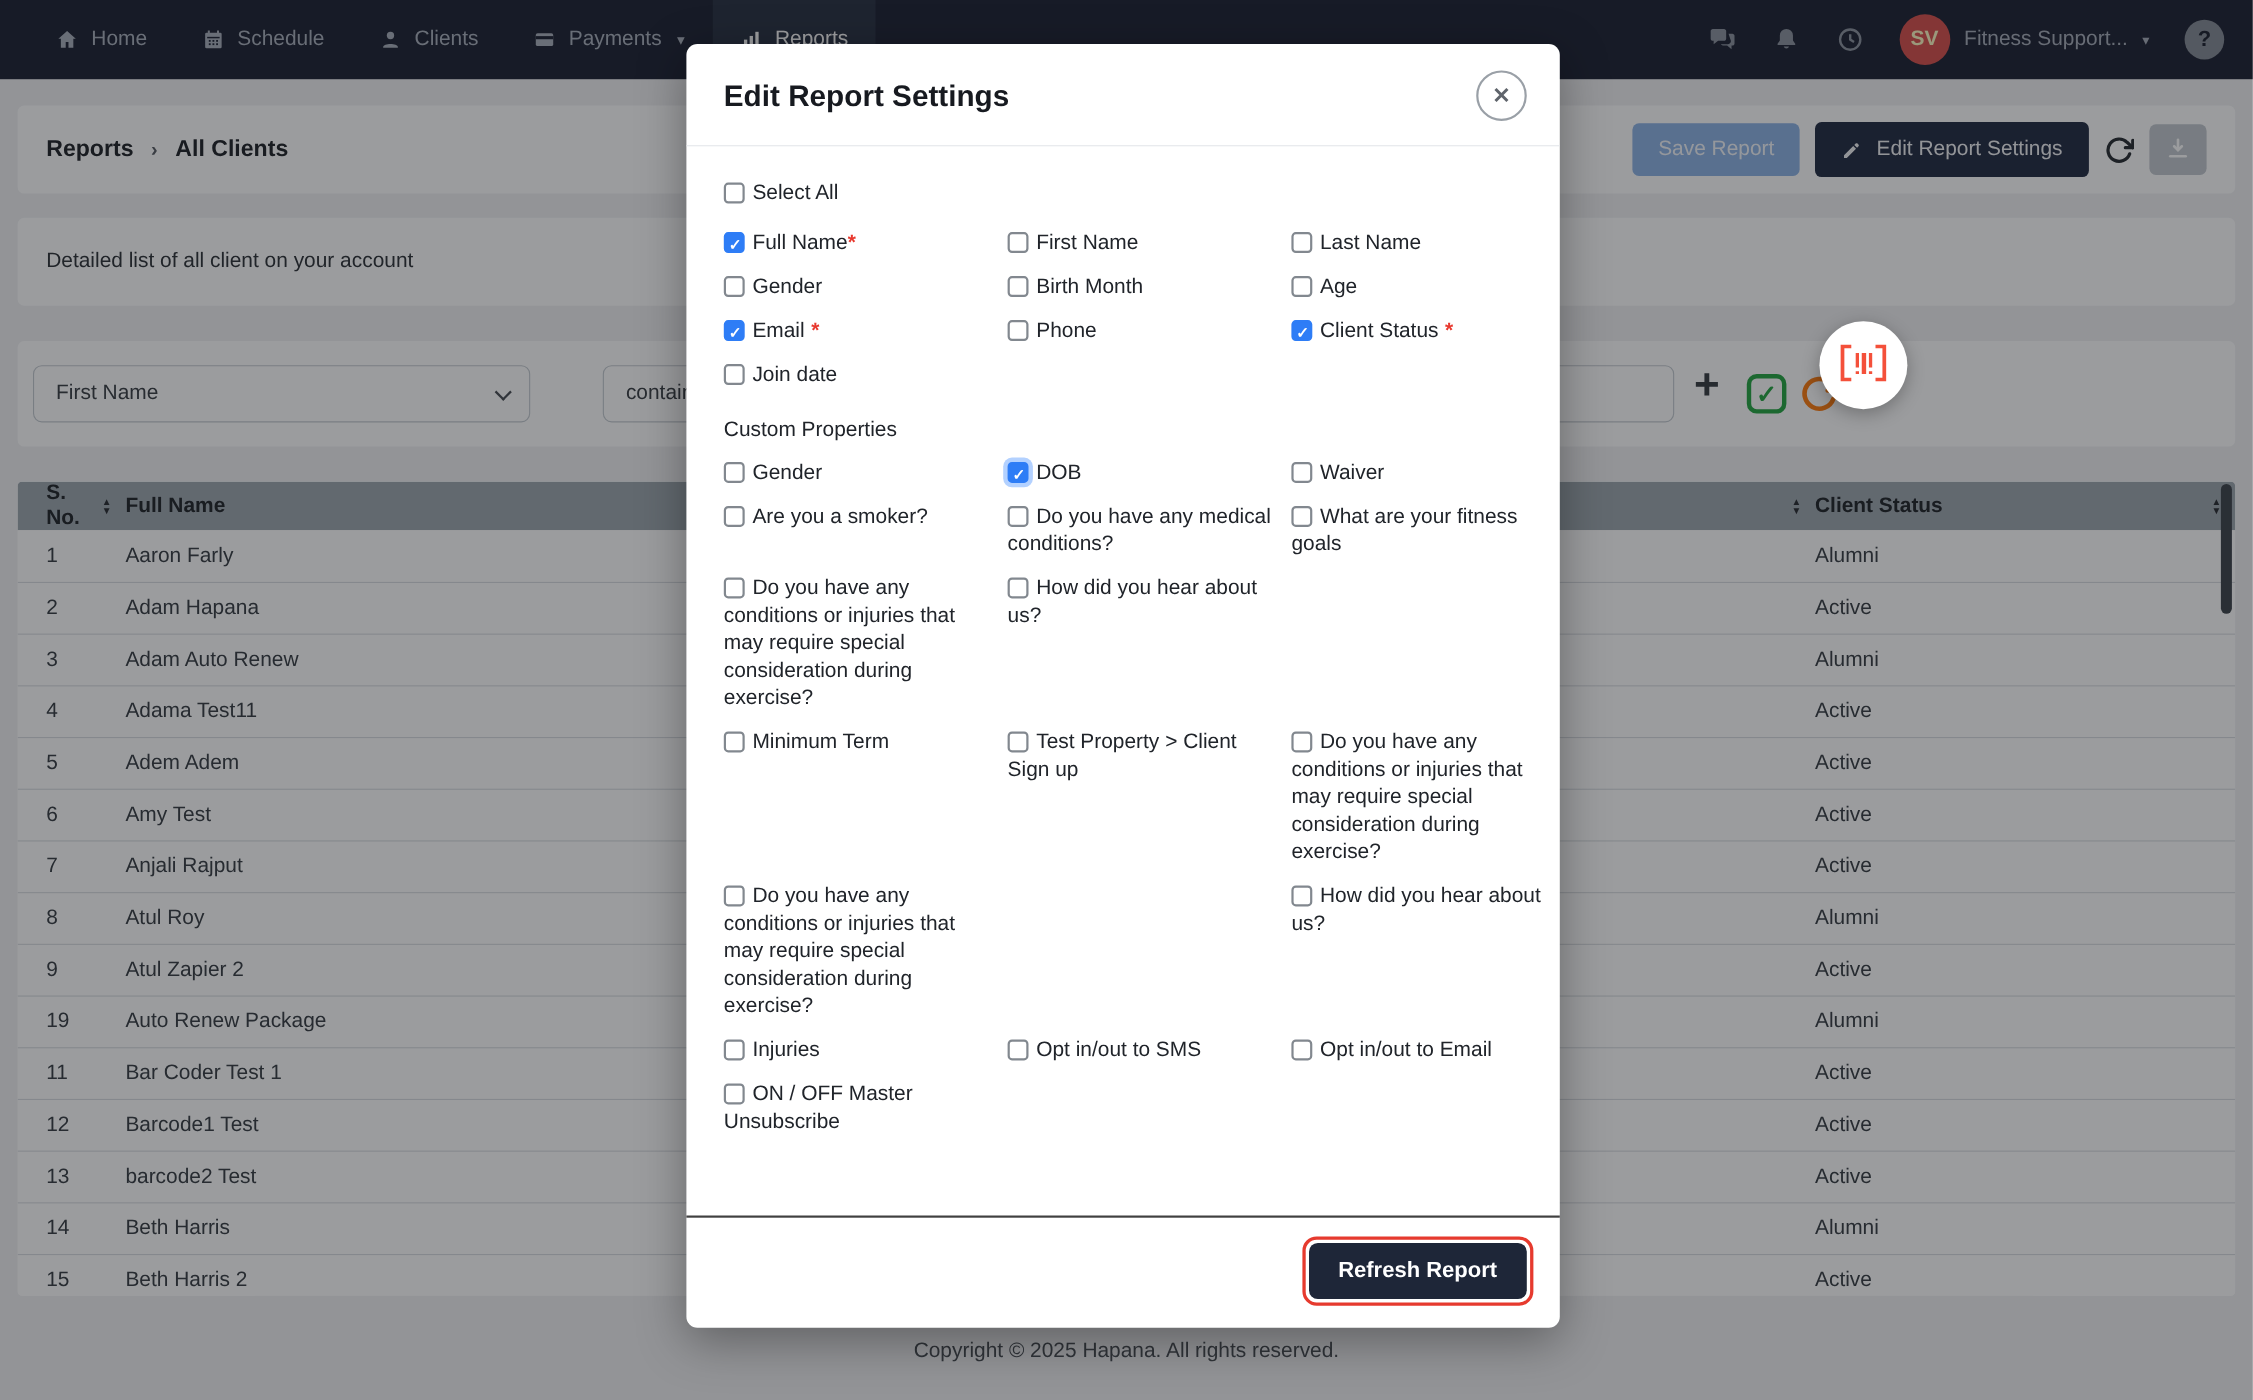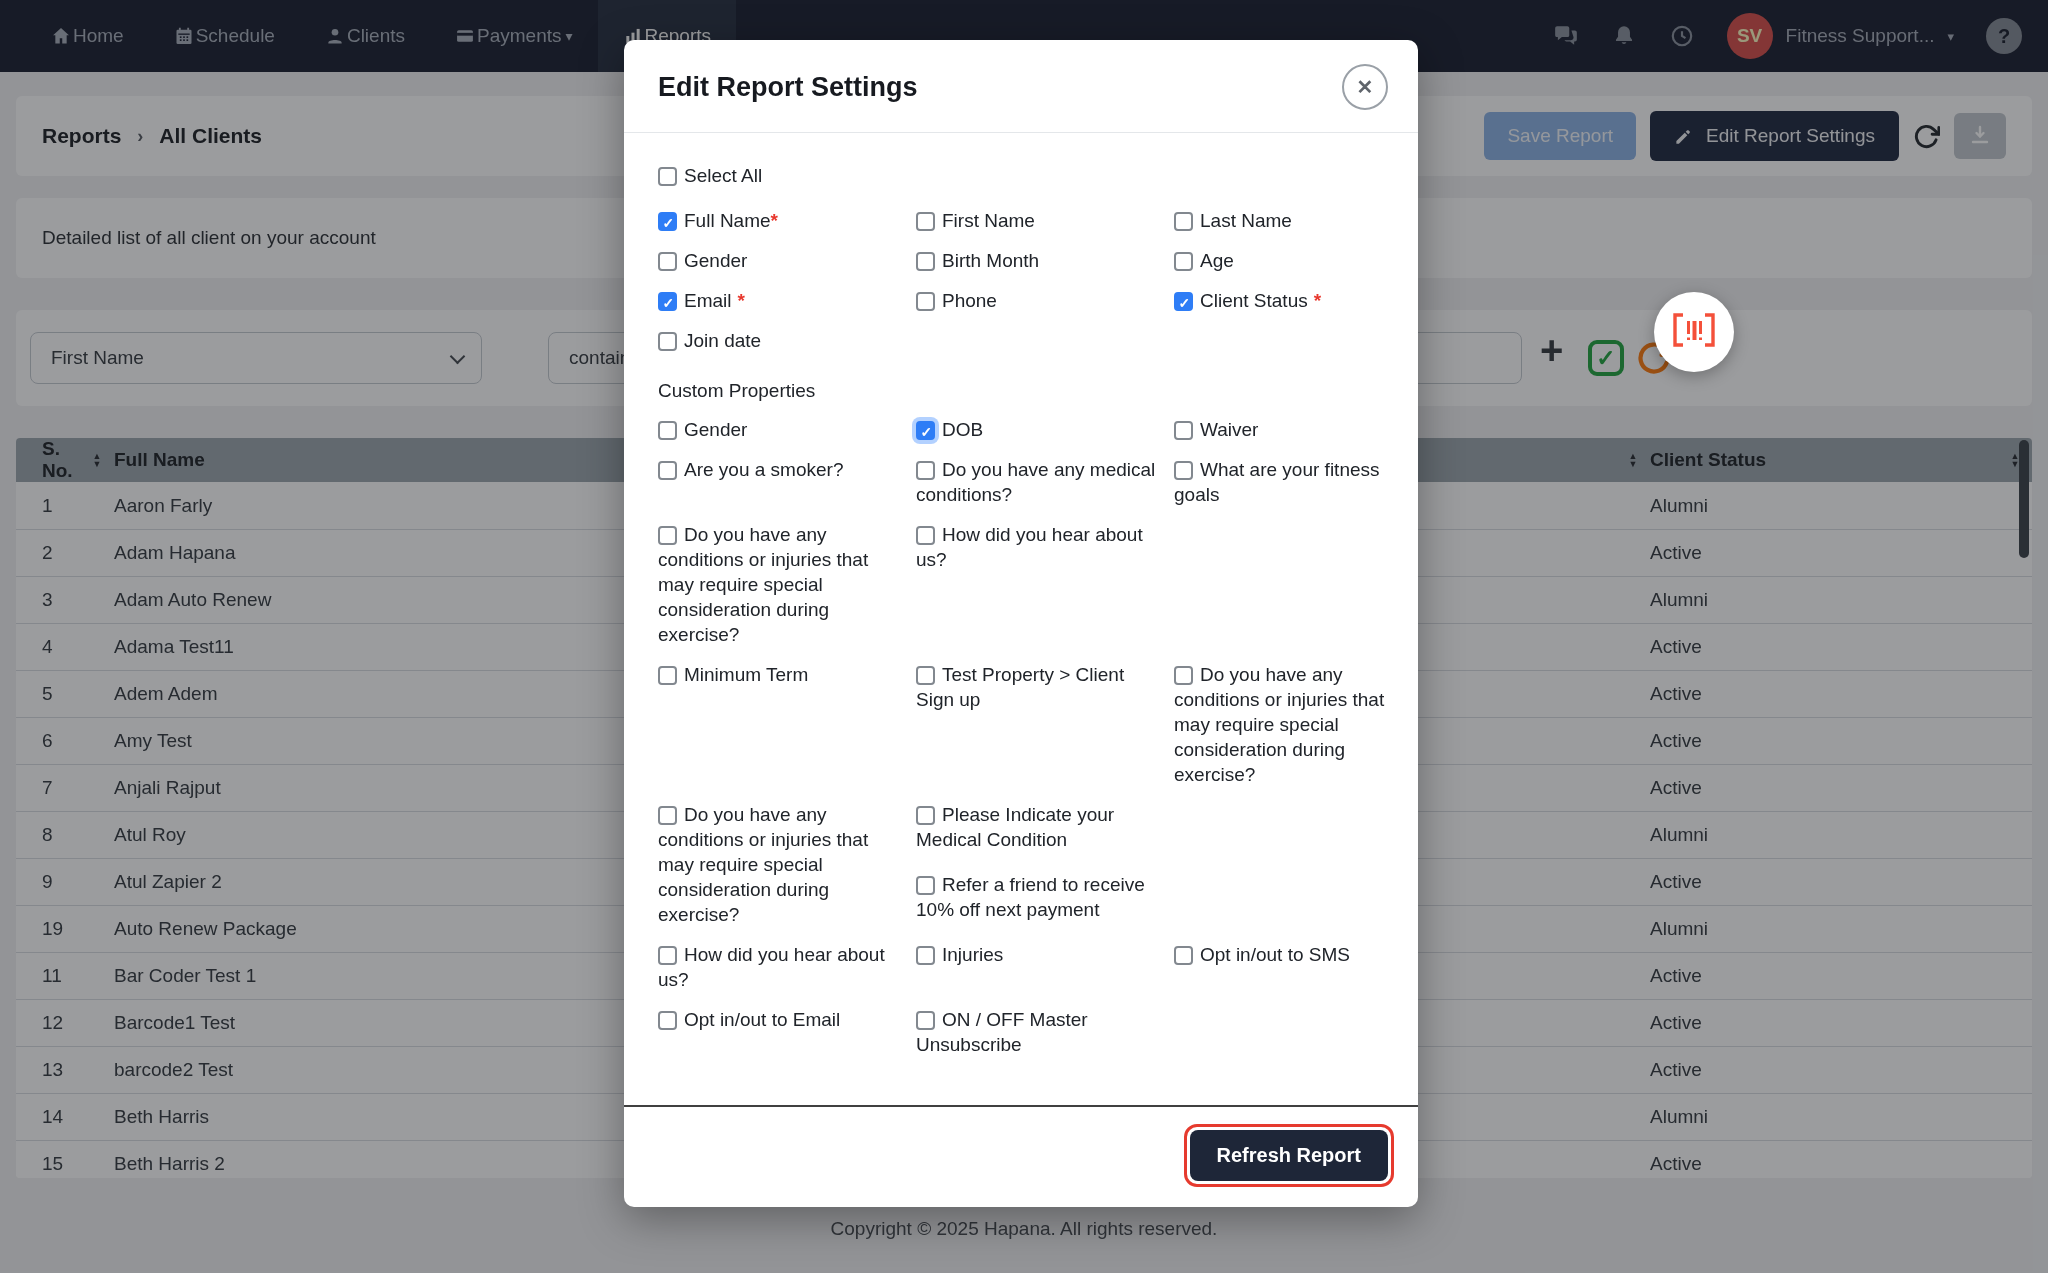--- a/index.html
+++ b/index.html
@@ -2,21 +2,21 @@
 <html><head>
 <meta charset="utf-8">
 <style>
   * { box-sizing: border-box; margin: 0; padding: 0; }
   html,body { width:2048px; height:1273px; overflow:hidden; }
   body { font-family:"Liberation Sans", sans-serif; background:#f1f2f4; position:relative; }
 
   
   .navbar { height:72px; background:#202535; display:flex; align-items:stretch; padding:0 26px; }
   .nav-left { display:flex; align-items:stretch; }
-  .nav-item { display:flex; align-items:center; gap:2px; padding:0 25px; font-size:19px; color:#aab1bd; cursor:pointer; }
+  .nav-item { display:flex; align-items:center; gap:12px; padding:0 25px; font-size:19px; color:#aab1bd; cursor:pointer; }
   .nav-item.active { background:#2b3344; color:#fff; }
   .nicon { display:inline-flex; }
   .nicon svg { width:20px; height:20px; }
   .ncaret { font-size:14px; margin-left:2px; }
   .nav-right { margin-left:auto; display:flex; align-items:center; gap:32px; color:#8e95a1; }
   .nav-ricon svg { width:26px; height:26px; display:block; }
   .nav-user { display:flex; align-items:center; gap:13px; }
   .avatar { width:46px; height:46px; border-radius:50%; background:#d9534f; color:#fef9c3; font-size:19px; font-weight:700; display:flex; align-items:center; justify-content:center; }
   .uname { font-size:19px; color:#a7adb9; }
   .ucaret { font-size:13px; color:#a7adb9; }
@@ -420,24 +420,20 @@
         </div>
         <div class="cbcell">
           <label class="cbitem"><span class="box"></span><span class="txt">Test Property &gt; Client Sign up</span></label>
         </div>
         <div class="cbcell">
           <label class="cbitem"><span class="box"></span><span class="txt">Do you have any conditions or injuries that may require special consideration during exercise?</span></label>
         </div>
         <div class="cbcell">
           <label class="cbitem"><span class="box"></span><span class="txt">Do you have any conditions or injuries that may require special consideration during exercise?</span></label>
         </div>
-        <div class="cbcell">
-          <label class="cbitem"><span class="box"></span><span class="txt">Please Indicate your Medical Condition</span></label>
-          <label class="cbitem"><span class="box"></span><span class="txt">Refer a friend to receive 10% off next payment</span></label>
-        </div>
         <div class="cbcell"></div>
         <div class="cbcell">
           <label class="cbitem"><span class="box"></span><span class="txt">How did you hear about us?</span></label>
         </div>
         <div class="cbcell">
           <label class="cbitem"><span class="box"></span><span class="txt">Injuries</span></label>
         </div>
         <div class="cbcell">
           <label class="cbitem"><span class="box"></span><span class="txt">Opt in/out to SMS</span></label>
         </div>

